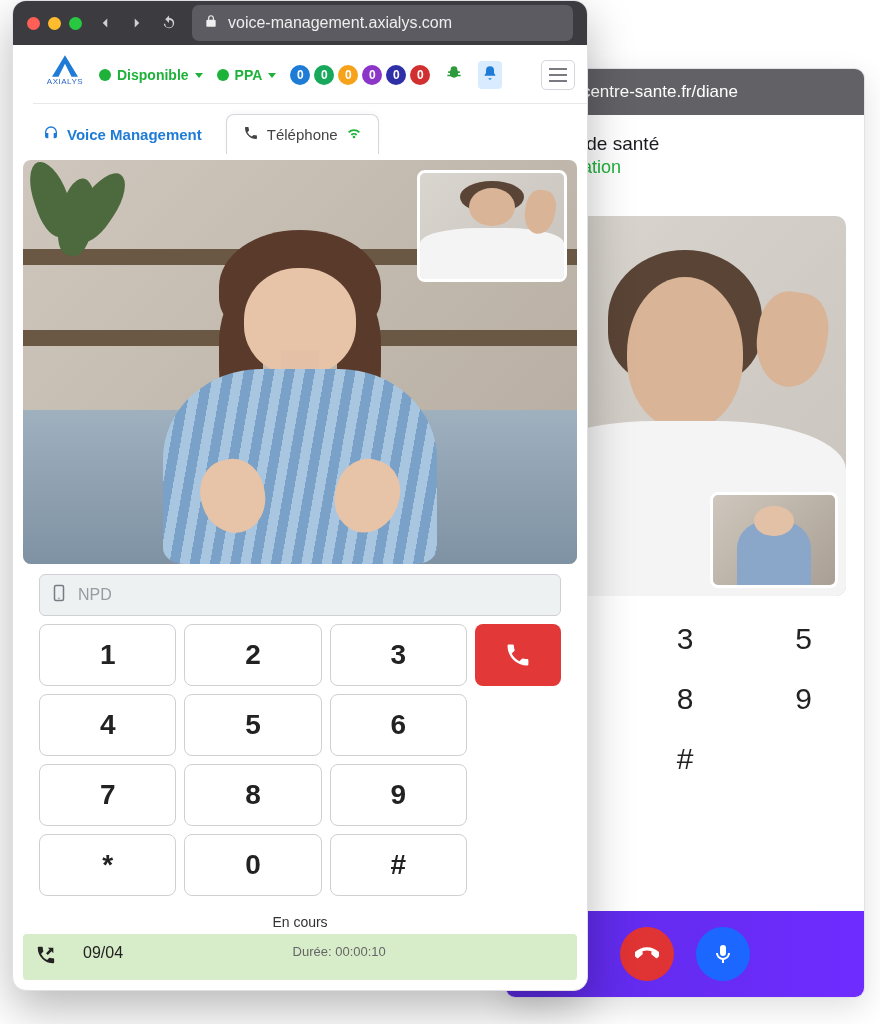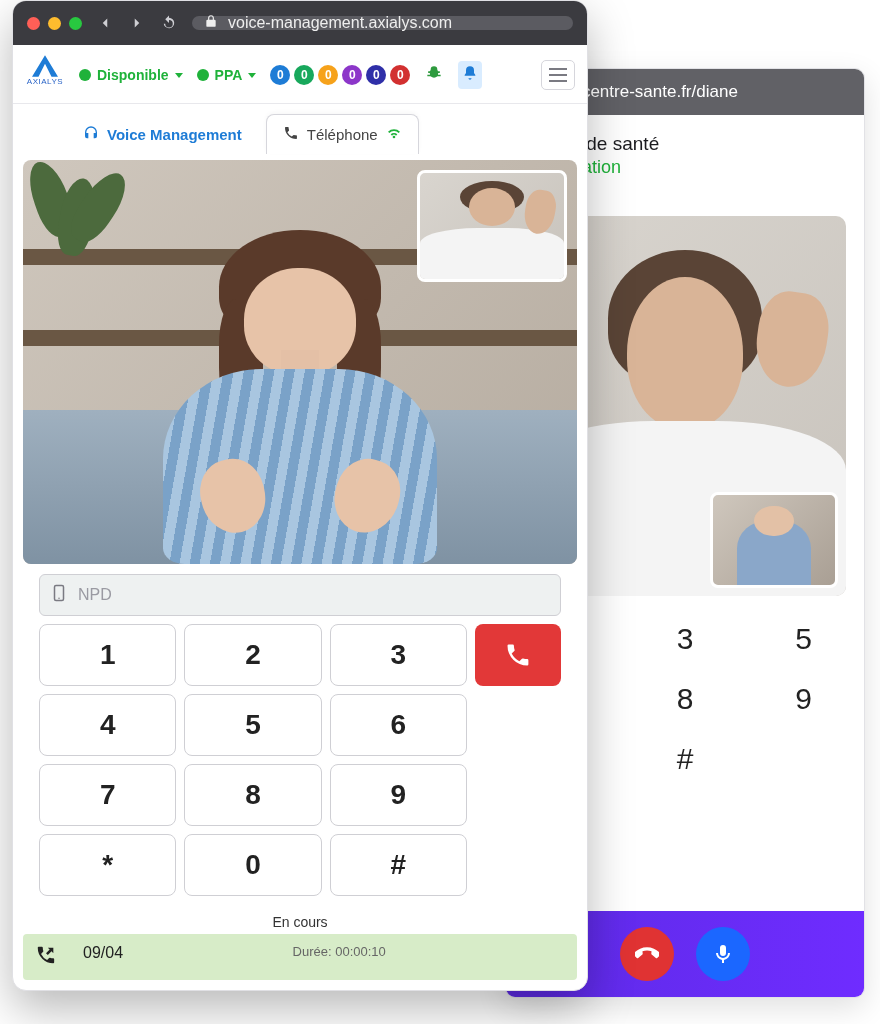--- a/index.html
+++ b/index.html
@@ -49,46 +49,46 @@
   .front { position:absolute; top:0; left:12px; width:576px;
            background:#fff; border-radius:14px; box-shadow:0 18px 46px rgba(0,0,0,.28);
            overflow:hidden; border:1px solid #e0e0e4; }
 
   .titlebar { height:44px; background:#3b3b40; display:flex; align-items:center; padding:0 14px; gap:14px; }
   .traffic { display:flex; gap:8px; }
   .dot { width:13px; height:13px; border-radius:50%; }
   .dot.r { background:#ff5f57; } .dot.y { background:#febc2e; } .dot.g { background:#28c840; }
   .navbtn { color:#cfcfd4; display:flex; align-items:center; }
   .navbtn svg{ width:18px; height:18px; fill:#cfcfd4; }
-  .url-pill { flex:1; height:14px; background:#5b5b61; border-radius:7px; color:#eee;
+  .url-pill { flex:1; height:36px; background:#5b5b61; border-radius:7px; color:#eee;
               display:flex; align-items:center; padding:0 12px; gap:10px; font-size:16px; }
   .url-pill svg { width:14px; height:14px; fill:#eee; }
 
   .toolbar { display:flex; align-items:center; gap:14px; padding:10px 12px 8px;
-             border-bottom:1px solid #e8e8ec; }
+             border-bottom:1px solid #e8e8ec;margin-left:20px; }
   .brand { width:40px; height:40px; display:flex; flex-direction:column; align-items:center; }
   .brand svg { width:26px; height:22px; }
   .brand-txt { font-size:8px; color:#2a64c7; letter-spacing:.5px; }
   .status-chip { display:flex; align-items:center; gap:6px; color:#1fb23a; font-weight:600; font-size:14px; }
   .status-chip .sun { width:12px; height:12px; background:#1fb23a; border-radius:50%; }
   .status-chip .caret { border-left:4px solid transparent; border-right:4px solid transparent;
                         border-top:5px solid #1fb23a; }
   .badges { display:flex; gap:4px; }
   .badge { width:20px; height:20px; border-radius:50%; color:#fff; font-size:12px;
            font-weight:700; display:flex; align-items:center; justify-content:center; }
   .b0{background:#1e7cd6}.b1{background:#18a85c}.b2{background:#f6a21b}.b3{background:#8c36c9}
   .b4{background:#2f2fa8}.b5{background:#d23030}
   .bug { color:#2e9a3e; }
   .bell { color:#1e7cd6; background:#d9ecff; padding:4px; border-radius:4px; }
   .hamburger { width:34px; height:30px; border:1px solid #d6d6dc; border-radius:5px;
                display:flex; flex-direction:column; justify-content:center;
                align-items:center; gap:4px; margin-left:auto; }
   .hamburger span { width:18px; height:2px; background:#7a7a82; }
 
-  .tabs { display:flex; gap:8px; padding:10px 14px 0;margin-left:40px; }
+  .tabs { display:flex; gap:8px; padding:10px 14px 0; }
   .tab { padding:10px 16px; font-size:15px; color:#1e7cd6; display:flex; align-items:center; gap:8px; }
   .tab svg { width:16px; height:16px; fill:currentColor; }
   .tab.inactive { font-weight:700; }
   .tab.active { color:#444; border:1px solid #d6d6dc; border-bottom:none;
                 border-radius:8px 8px 0 0; background:#fff; box-shadow:0 -2px 4px rgba(0,0,0,.03); }
   .tab.active .wifi { color:#1fb23a; }
 
   .video-main { margin:6px 10px 10px; height:404px; border-radius:8px; overflow:hidden;
                 position:relative; background:linear-gradient(135deg,#cfc7bd,#b5ab9f); }
   .shelf { position:absolute; top:22%; left:0; right:0; height:4%; background:#6a5744; }

